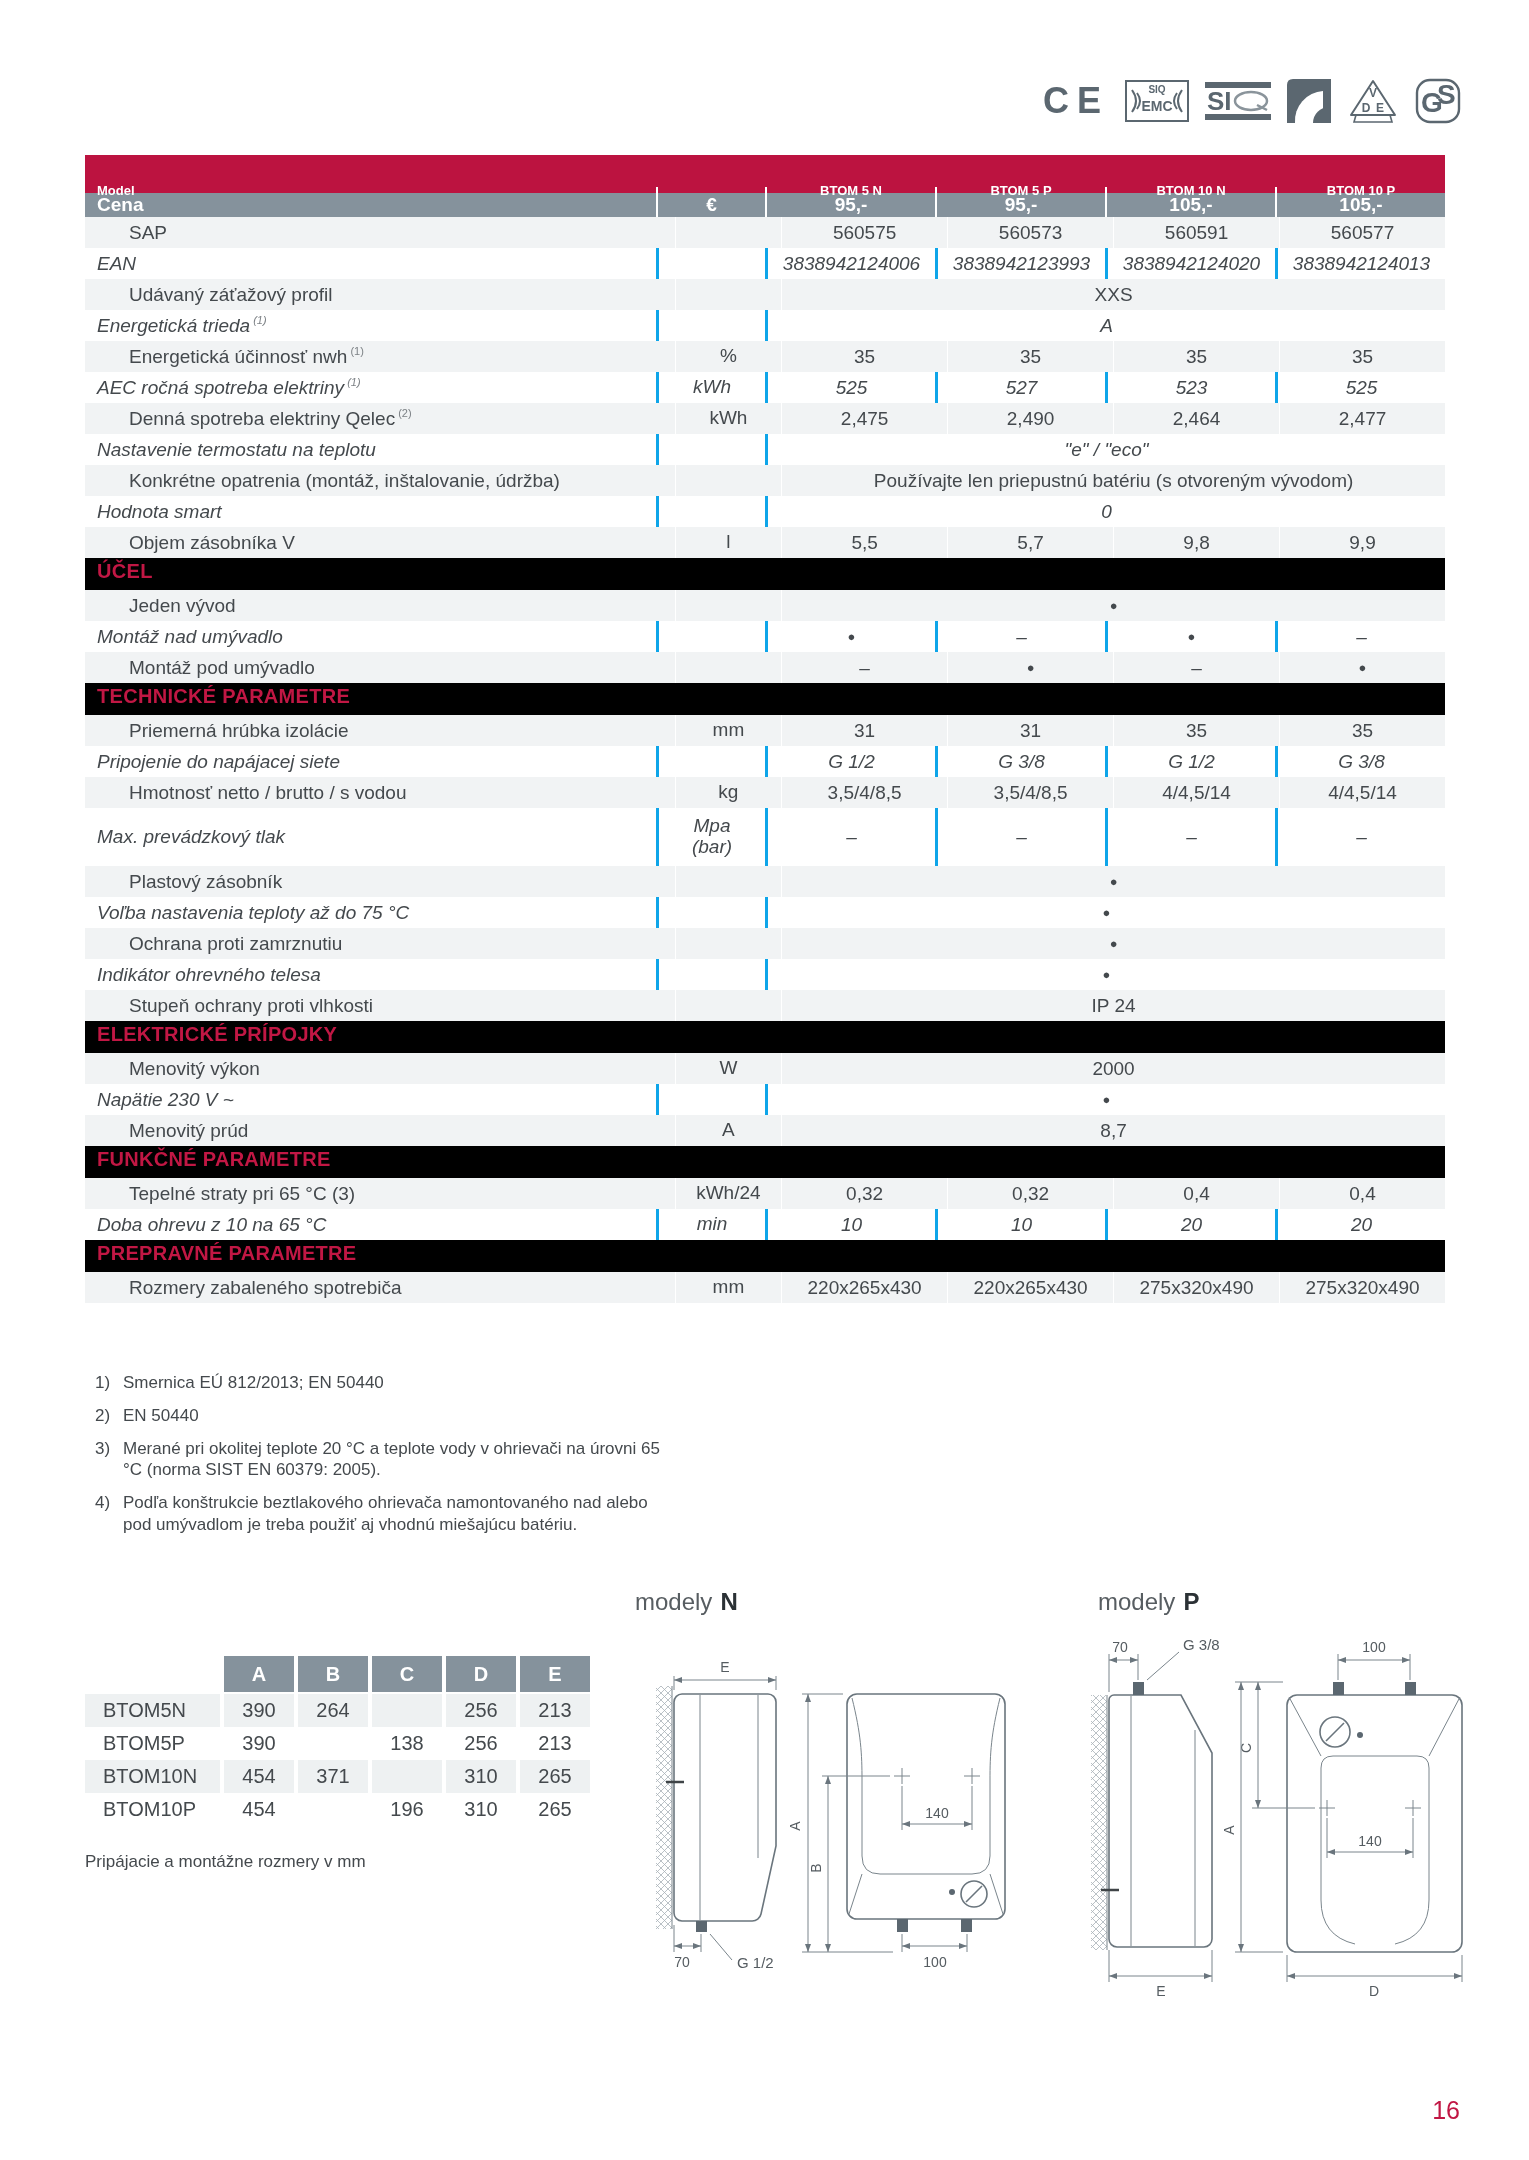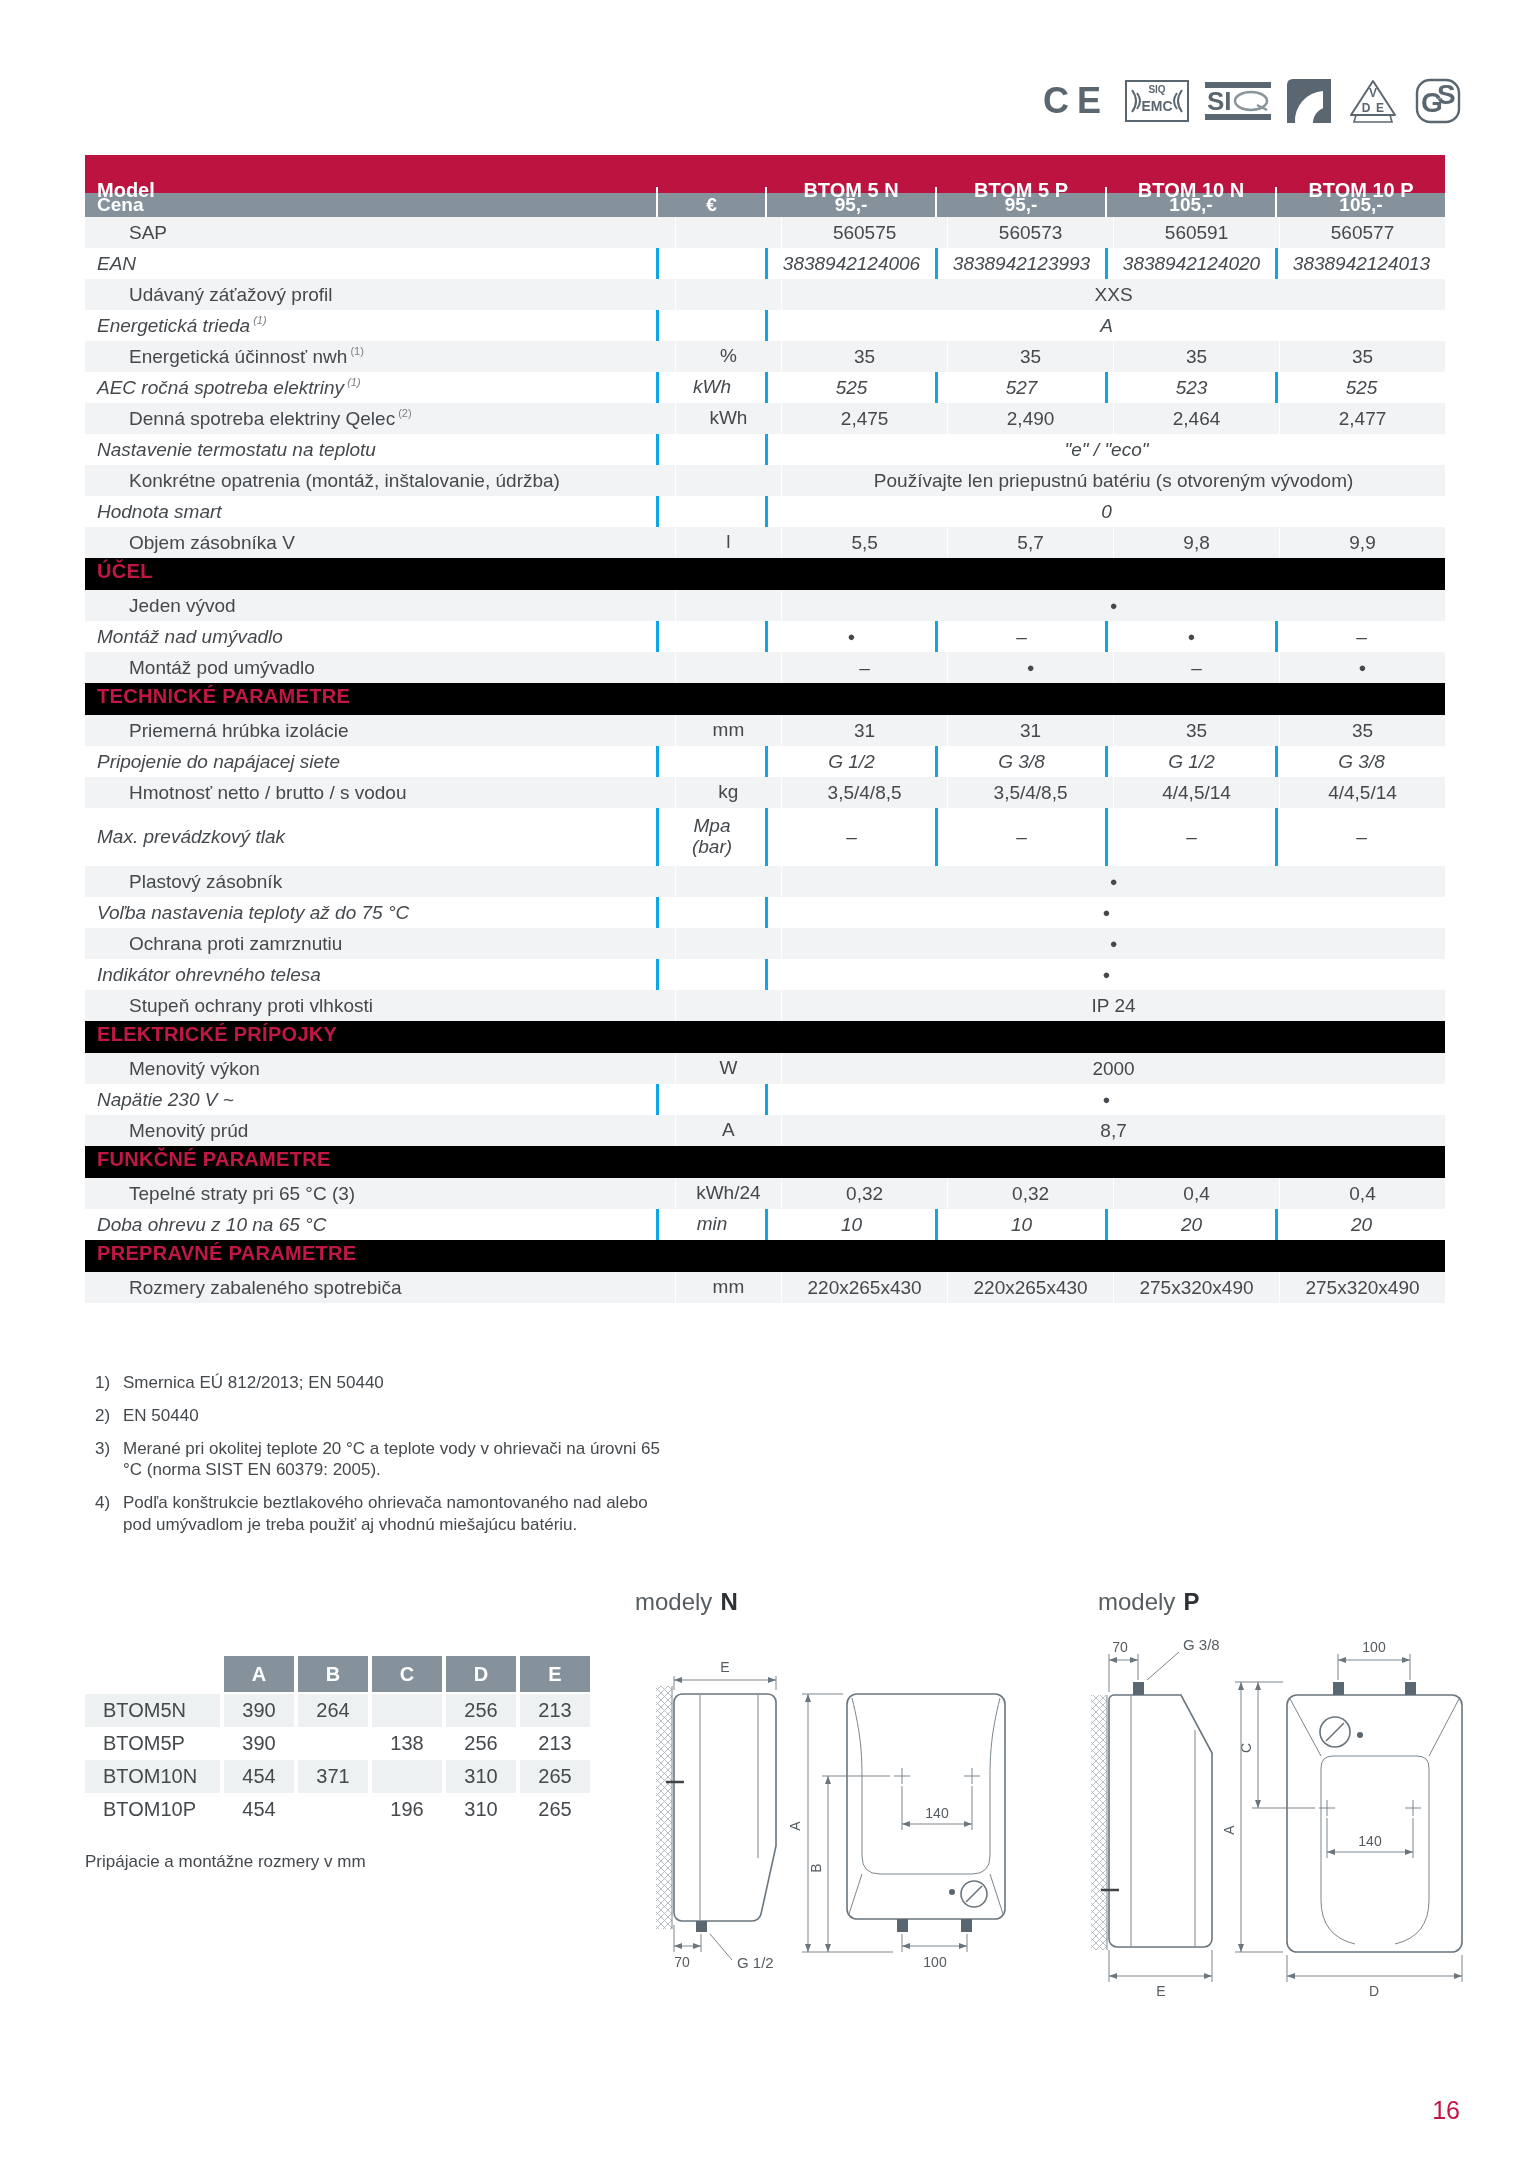--- a/index.html
+++ b/index.html
@@ -13,21 +13,21 @@
 
   
   .spec-table{position:absolute;left:85px;top:155px;width:1360px;}
   .srow{display:flex;align-items:stretch;}
   .cell{display:flex;align-items:center;justify-content:center;font-size:19px;box-sizing:border-box;}
   .cell.lab{width:571px;justify-content:flex-start;padding-left:12px;}
   .cell.unit{width:109px;text-align:center;flex-direction:column;line-height:1.1;}
   .cell.val{width:170px;}
   .cell.spanval{width:680px;text-align:center;}
   .srow.head{background:#bc1340;color:#fff;font-weight:bold;height:38px;}
-  .srow.head .cell{font-size:20px;margin-top:32px;}
+  .srow.head .cell{font-size:13px;margin-top:32px;}
   .srow.head .cell + .cell{border-left:2px solid #ffffff;}
   .srow.price{background:#85929c;color:#fff;font-weight:bold;height:24px;}
   .srow.price .cell + .cell{border-left:2px solid #ffffff;}
   .srow.r-data{height:31px;}
   .srow.r-tall{height:58px;}
   .srow.r-light{background:#f1f3f4;padding-left:32px;}
   .srow.r-light .cell + .cell{border-left:1px solid #ffffff;}
   .srow.r-white{background:#ffffff;font-style:italic;}
   .srow.r-white .cell + .cell{border-left:3px solid #0ea5e9;}
   .srow.section{height:32px;background:#000000;align-items:center;}

